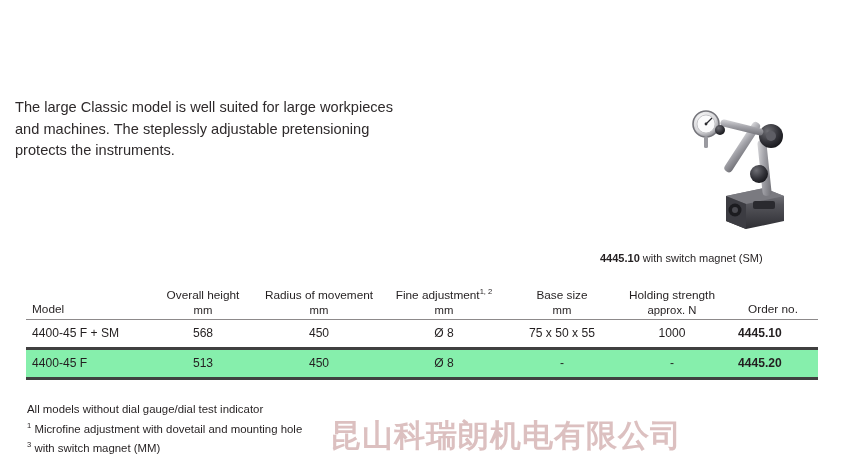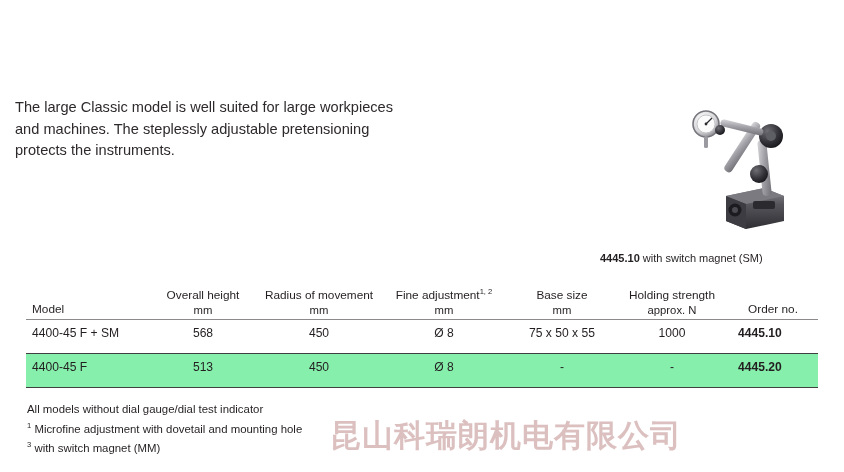--- a/index.html
+++ b/index.html
@@ -116,22 +116,22 @@
     vertical-align: super;
     margin-top: 8px;
   }
   table.spec thead tr.head-row th {
     border-bottom: 1px solid #8d8a8b;
   }
   table.spec tbody td {
     font-size: 12.1px;
     color: #231f20;
     text-align: center;
-    padding: 6px 4px 12px 4px;
-    border-bottom: 1px solid #404040;
+    padding: 6px 4px 6px 4px;
+    border-bottom: 3px solid #404040;
     height: 15px;
     margin-top: 13px;
   }
   table.spec tbody td.left {
     text-align: left;
     padding-left: 6px;
   }
   table.spec tbody td.order {
     font-weight: 700;
     text-align: left;

